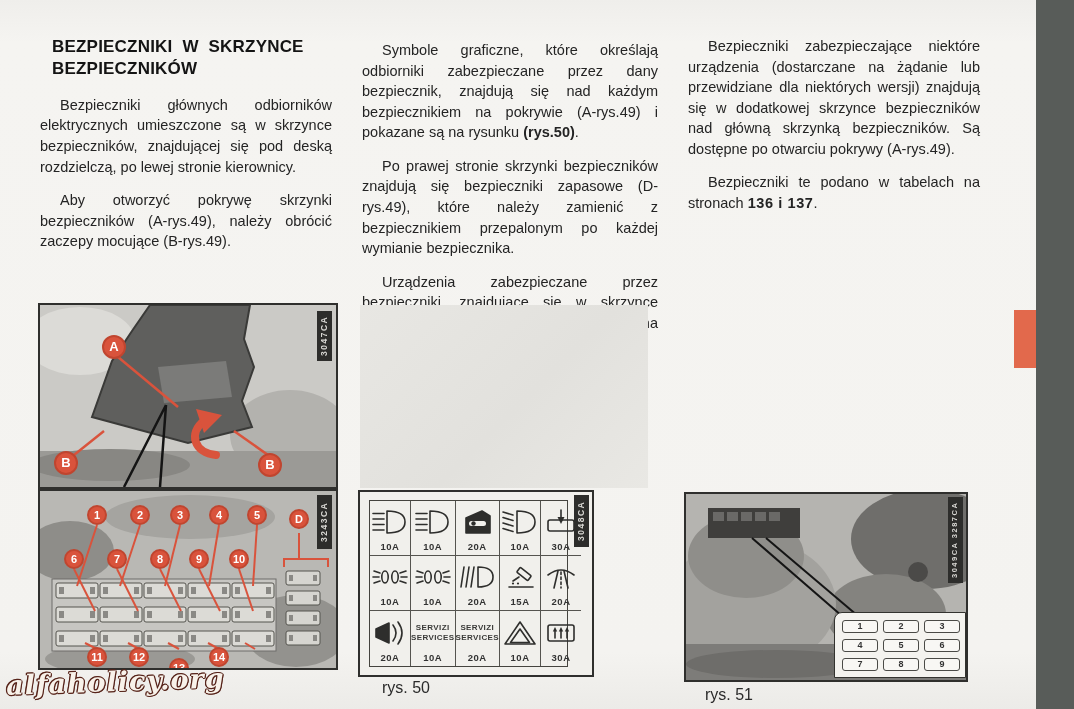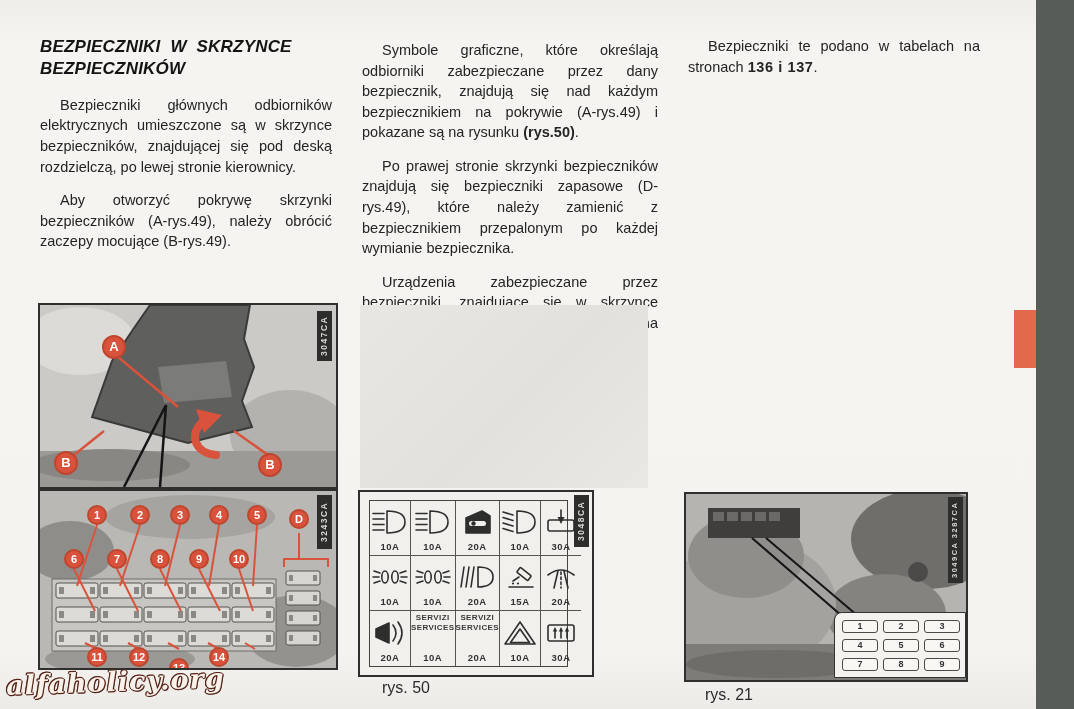--- a/index.html
+++ b/index.html
@@ -1,36 +1,36 @@
 <!DOCTYPE html>
 <html><head>
 <meta charset="utf-8">
 <style>
   html,body{margin:0;padding:0;}
   body{width:1074px;height:709px;overflow:hidden;background:#f3f2ef;font-family:"Liberation Sans",sans-serif;}
   .page{position:relative;width:1074px;height:709px;background:linear-gradient(180deg,#efeeeb 0%,#f5f4f1 6%,#f4f3f0 92%,#ecebe8 100%);}
   .edge-strip{position:absolute;right:0;top:0;width:38px;height:709px;background:#585c59;}
   .orange-tab{position:absolute;left:1014px;top:310px;width:22px;height:58px;background:#e2694c;}
   .col{position:absolute;}
-  .heading{margin:0 0 14px 0;font-size:17px;font-weight:bold;letter-spacing:.2px;word-spacing:5px;line-height:1.32;color:#141414;font-style:italic;}
+  .heading{margin:0 0 14px 12px;font-size:17px;font-weight:bold;letter-spacing:.2px;word-spacing:5px;line-height:1.32;color:#141414;}
   .para{margin:0 0 13px 0;font-size:14.5px;line-height:1.42;text-align:justify;text-indent:20px;color:#242424;}
   .pages{font-weight:bold;letter-spacing:.6px;}
   .figure{position:absolute;border:2px solid #2f2f2d;box-sizing:border-box;background:#c9c8c4;overflow:hidden;}
   .fig-art{position:absolute;left:0;top:0;}
   .numcircle{position:absolute;width:20px;height:20px;border-radius:50%;background:#d9533c;border:2px solid #c0452f;color:#fff;font:700 11px/16px "Liberation Sans",sans-serif;text-align:center;box-sizing:border-box;}
   .marker{position:absolute;width:24px;height:24px;border-radius:50%;background:#d9533c;border:2px solid #c0452f;color:#fff;font:700 13px/20px "Liberation Sans",sans-serif;text-align:center;box-sizing:border-box;}
   .code-label{position:absolute;background:#2d2d2b;color:#d8d7d3;writing-mode:vertical-rl;transform:rotate(180deg);font:600 8.5px "Liberation Sans",sans-serif;letter-spacing:1.5px;text-align:center;padding:3px 2px;box-sizing:border-box;width:15px;}
   .caption{position:absolute;font-size:16px;color:#2b2b2b;margin-left:19px;}
   .faint-area{position:absolute;left:360px;top:305px;width:288px;height:183px;background:linear-gradient(135deg,#e8e7e3,#e2e1dd 55%,#e9e8e4);}
   .sym-fig{background:#f1f0ec;}
   .sym-grid{position:absolute;left:9px;top:8px;right:24px;bottom:8px;display:grid;grid-template-columns:repeat(5,1fr);grid-template-rows:repeat(3,1fr);border:1.5px solid #45443f;background:#f1f0ec;}
   .sym-cell{display:flex;flex-direction:column;align-items:center;justify-content:flex-end;border-right:1px solid #55544f;border-bottom:1px solid #55544f;padding:2px 0 3px 0;box-sizing:border-box;}
   .sym-cell:nth-child(5n){border-right:none;}
   .sym-cell:nth-child(n+11){border-bottom:none;}
-  .sym-icon{flex:1;display:flex;align-items:center;justify-content:flex-start;}
+  .sym-icon{flex:1;display:flex;align-items:center;justify-content:center;}
   .sym-icon svg{stroke:#2e2e2c;stroke-width:1.6;fill:none;stroke-linecap:round;stroke-linejoin:round;}
   .sym-amp{font:700 9.5px "Liberation Sans",sans-serif;color:#333;letter-spacing:.5px;}
   .sym-services{display:flex;flex-direction:column;align-items:center;font:700 8px/1.2 "Liberation Sans",sans-serif;color:#3a3a38;letter-spacing:.4px;}
   .inset-box{position:absolute;left:148px;top:118px;width:132px;height:66px;background:#f4f3ef;border:1.5px solid #33332f;border-radius:8px 0 0 0;box-sizing:border-box;display:grid;grid-template-columns:repeat(3,36px);grid-auto-rows:13px;gap:6px 5px;padding:7px 0 0 7px;}
   .inset-fuse{border:1.2px solid #4a4a46;border-radius:3px;background:#f8f7f4;color:#333;font:600 9px/11px "Liberation Sans",sans-serif;display:flex;align-items:center;justify-content:center;}
   .watermark{position:absolute;left:6px;top:666px;font-family:"DejaVu Serif",serif;font-style:italic;font-weight:bold;font-size:27px;letter-spacing:1px;color:#f8f2ea;text-shadow:-1.2px 0 #57241a,1.2px 0 #57241a,0 -1.2px #57241a,0 1.2px #57241a,-1px -1px #57241a,1px 1px #57241a;transform:rotate(-2deg);}
 </style>
 </head>
 <body>
 
@@ -45,20 +45,21 @@
     <p class="para">Aby otworzyć pokrywę skrzynki bezpieczników (A-rys.49), należy obrócić zaczepy mocujące (B-rys.49).</p>
   </div>
 
   <div class="col" style="left:362px;top:40px;width:296px;">
     <p class="para"><span>Symbole graficzne, które określają odbiorniki zabezpieczane przez dany bezpiecznik, znajdują się nad każdym bezpiecznikiem na pokrywie (A-rys.49) i pokazane są na rysunku </span><strong>(rys.50)</strong><span>.</span></p>
     <p class="para">Po prawej stronie skrzynki bezpieczników znajdują się bezpieczniki zapasowe (D-rys.49), które należy zamienić z bezpiecznikiem przepalonym po każdej wymianie bezpiecznika.</p>
     <p class="para"><span>Urządzenia zabezpieczane przez bezpieczniki, znajdujące się w skrzynce bezpieczników, podane są w tabelach na stronach </span><strong class="pages">136 i 137</strong><span>.</span></p>
   </div>
 
   <div class="col" style="left:688px;top:36px;width:292px;">
+    <p class="para">Bezpieczniki zabezpieczające niektóre urządzenia (dostarczane na żądanie lub przewidziane dla niektórych wersji) znajdują się w dodatkowej skrzynce bezpieczników nad główną skrzynką bezpieczników. Są dostępne po otwarciu pokrywy (A-rys.49).</p>
     <p class="para"><span>Bezpieczniki te podano w tabelach na stronach </span><strong class="pages">136 i 137</strong><span>.</span></p>
   </div>
 
   <div class="figure" style="left:38px;top:303px;width:300px;height:186px;">
     <svg class="fig-art" width="296" height="182" viewBox="0 0 296 182">
       <rect width="296" height="182" fill="#cbcac6"></rect>
       <ellipse cx="40" cy="36" rx="55" ry="34" fill="#dcdbd7"></ellipse>
       <ellipse cx="250" cy="130" rx="60" ry="45" fill="#b3b2ae"></ellipse>
       <rect x="0" y="146" width="296" height="36" fill="#9b9a96"></rect>
       <ellipse cx="70" cy="160" rx="80" ry="16" fill="#888783"></ellipse>
@@ -358,17 +359,17 @@
       <span class="inset-fuse">3</span>
       <span class="inset-fuse">4</span>
       <span class="inset-fuse">5</span>
       <span class="inset-fuse">6</span>
       <span class="inset-fuse">7</span>
       <span class="inset-fuse">8</span>
       <span class="inset-fuse">9</span>
     </div>
     <div class="code-label" style="right:3px;top:3px;height:86px;font-size:7.5px;">3049CA 3287CA</div>
   </div>
-  <div class="caption" style="left:686px;top:686px;">rys. 21</div>
+  <div class="caption" style="left:686px;top:686px;">rys. 51</div>
 
   <div class="watermark">alfaholicy.org</div>
 
 </div>
 
 </body></html>

